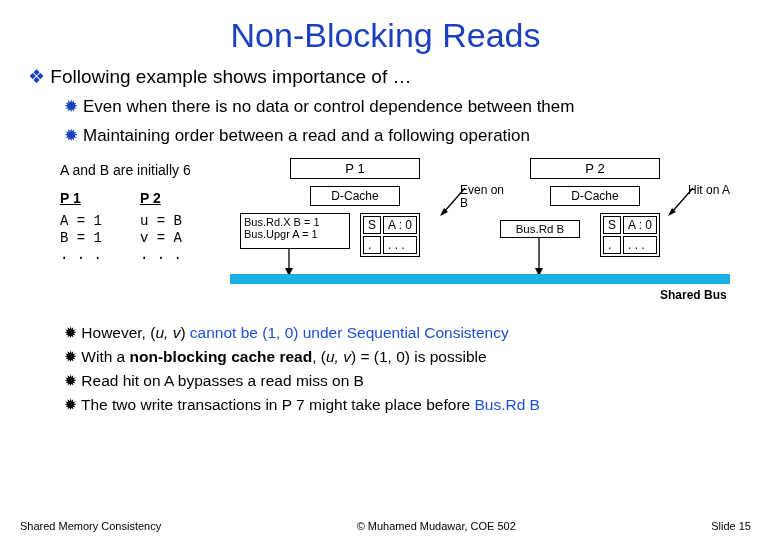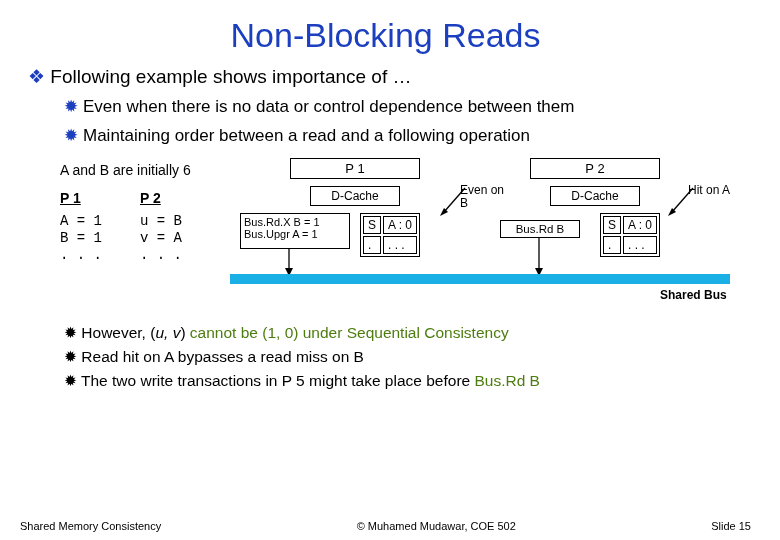--- a/index.html
+++ b/index.html
@@ -5,21 +5,21 @@
   * { box-sizing: border-box; margin: 0; padding: 0; }
   html, body { width: 780px; height: 540px; font-family: Arial, sans-serif; background: #fff; color: #000; }
   .slide { width: 771px; height: 540px; position: relative; padding: 10px 20px 14px 20px; }
   .title { text-align: center; font-family: "Comic Sans MS", cursive, sans-serif; font-size: 34px; color: #1b3fbf; margin: 6px 0 10px 0; }
   .b1 { font-size: 19px; margin-left: 8px; }
   .b1 .dia { color: #1b3fbf; }
   .b2 { font-size: 17px; margin-left: 44px; margin-top: 8px; }
   .b2 .star { color: #1b3fbf; }
   .b3 { font-size: 15.5px; margin-left: 44px; margin-top: 6px; }
   .b3 .star { color: #000; }
-  .red { color: #4d7c0f; }
+  .red { color: #1d4ed8; }
   .i { font-style: italic; }
   .diagram { position: relative; width: 700px; height: 160px; margin: 12px 0 4px 40px; }
   .lbl { position: absolute; font-size: 14px; }
   .mono { font-family: "Courier New", monospace; font-size: 14px; line-height: 1.2; }
   .box { position: absolute; border: 1.5px solid #000; background: #fff; font-size: 13px; text-align: center; padding: 2px 4px; }
   .tbl { position: absolute; border: 1.5px solid #000; background: #fff; font-size: 12px; }
   .tbl td { border: 1px solid #000; padding: 1px 4px; font-size: 12px; }
   .busline { position: absolute; background: #1bb0e5; height: 10px; }
   .buslbl { position: absolute; font-size: 12px; font-weight: bold; }
   .arrow { position: absolute; }
@@ -122,25 +122,29 @@
     <div class="busline" style="left:170px; top:116px; width:500px;"></div>
     <div class="buslbl" style="left:600px; top:130px;">Shared Bus</div>
   </div>
 
   <div class="b3">
     <span class="star">✹</span>
     <span>However, (</span><span class="i">u, v</span><span>) </span><span class="red">cannot be (1, 0) under Sequential Consistency</span>
   </div>
   <div class="b3">
     <span class="star">✹</span>
+    <span>With a </span><b>non-blocking cache read</b><span>, (</span><span class="i">u, v</span><span>) = (1, 0) is possible</span>
+  </div>
+  <div class="b3">
+    <span class="star">✹</span>
     <span>Read hit on A bypasses a read miss on B</span>
   </div>
   <div class="b3">
     <span class="star">✹</span>
-    <span>The two write transactions in P 5 might take place before </span><span class="red">Bus.Rd B</span>
+    <span>The two write transactions in P 7 might take place before </span><span class="red">Bus.Rd B</span>
   </div>
 
   <div class="footer">
     <span>Shared Memory Consistency</span>
     <span>© Muhamed Mudawar, COE 502</span>
     <span>Slide 15</span>
   </div>
 
 </div>
 

